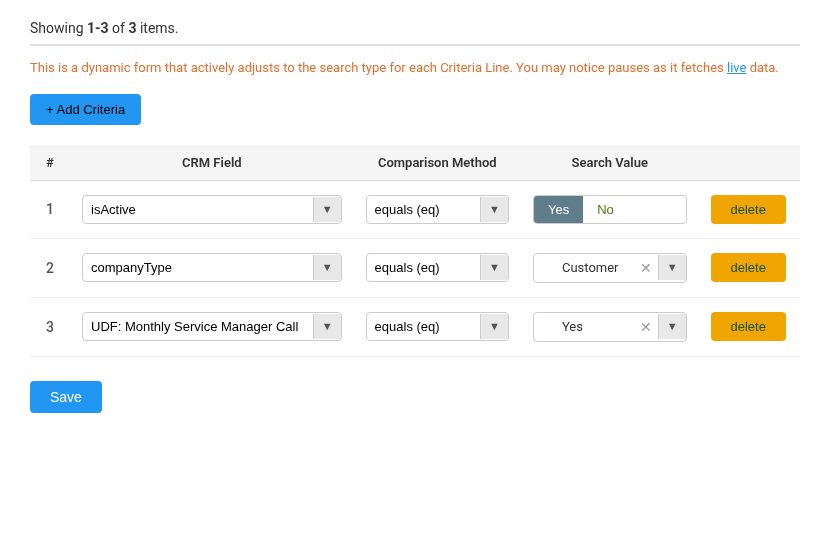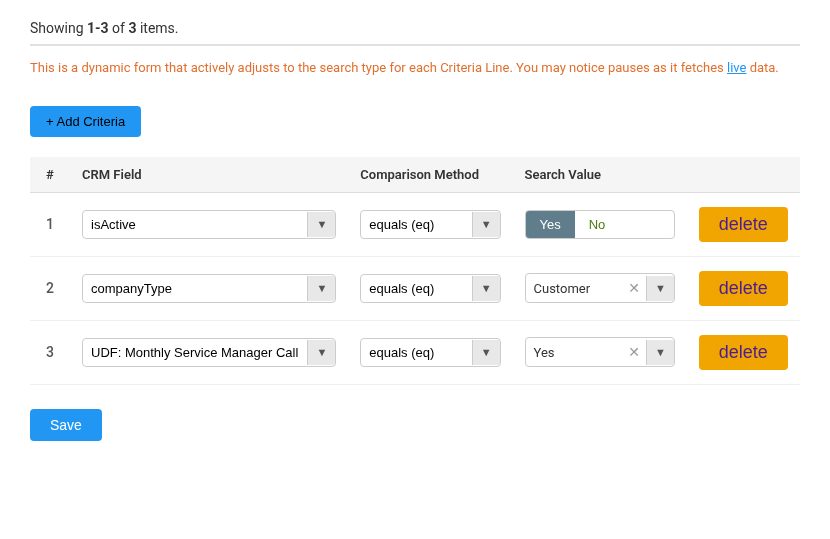--- a/index.html
+++ b/index.html
@@ -15,21 +15,21 @@
     .top-bar {
       display: flex;
       align-items: center;
       margin-bottom: 12px;
       border-bottom: 2px solid #e0e0e0;
       padding-bottom: 8px;
     }
     .info-banner {
       color: #e07030;
       font-size: 13px;
-      margin-bottom: 28px;
+      margin-bottom: 16px;
       line-height: 1.5;
     }
     .info-banner a, .info-banner span.live {
       color: #2196f3;
       text-decoration: underline;
     }
     .add-criteria-btn {
       background: #2196f3;
       color: #000000;
       border: none;
@@ -42,21 +42,21 @@
     table {
       width: 100%;
       border-collapse: collapse;
       margin-bottom: 24px;
     }
     thead tr {
       background: #f5f5f5;
     }
     thead th {
       padding: 10px 12px;
-      text-align: left;
+      text-align: center;
       font-size: 13px;
       font-weight: 600;
       color: #333;
       border-bottom: 1px solid #ddd;
     }
     thead th:first-child {
       width: 40px;
       text-align: center;
     }
     tbody tr {
@@ -134,44 +134,45 @@
       border-radius: 4px;
       overflow: hidden;
       background: #fff;
       min-width: 150px;
     }
     .value-tag-wrapper .tag-text {
       padding: 6px 8px;
       font-size: 13px;
       flex: 1;
       color: #333;
+      margin-left: 20px;
     }
     .value-tag-wrapper .tag-x {
       padding: 6px 6px;
       color: #999;
       cursor: pointer;
       font-size: 14px;
     }
     .value-tag-wrapper .tag-arrow {
       background: #e8e8e8;
       border-left: 1px solid #ccc;
       padding: 6px 8px;
       font-size: 11px;
       color: #555;
       cursor: pointer;
       display: flex;
       align-items: center;
     }
     .delete-btn {
       background: #f0a500;
-      color: #4c1d95;
+      color: #14532d;
       border: none;
       border-radius: 4px;
       padding: 7px 20px;
-      font-size: 18px;
+      font-size: 13px;
       cursor: pointer;
     }
     .footer-actions {
       display: flex;
       gap: 10px;
       margin-top: 8px;
     }
     .cancel-btn {
       background: #607d8b;
       color: #fff;

